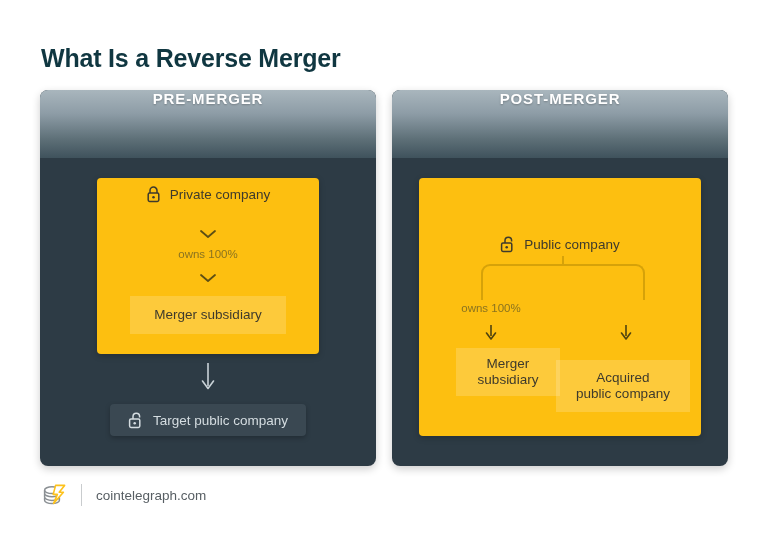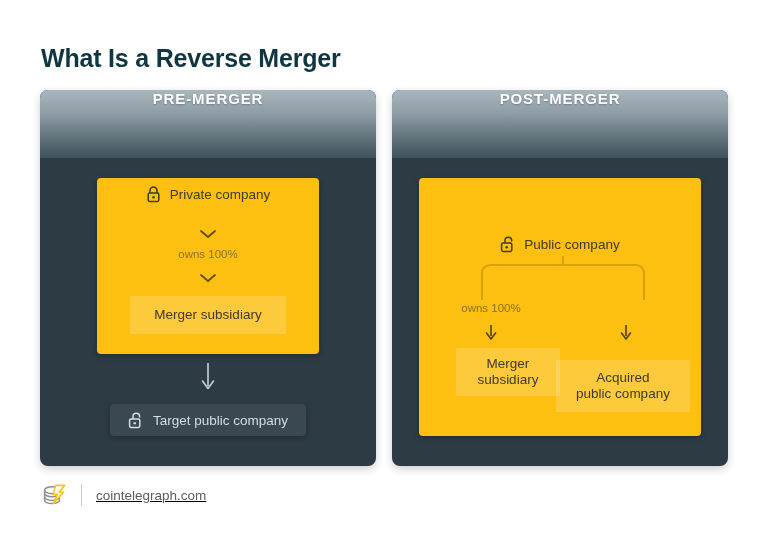--- a/index.html
+++ b/index.html
@@ -240,21 +240,20 @@
   }
 
   
   .footer {
     position: absolute;
     left: 41px;
     top: 482px;
     display: flex;
     align-items: center;
     gap: 14px;
-    text-decoration: underline;
   }
   .logo-mark {
     width: 26px;
     height: 26px;
     position: relative;
     flex: 0 0 auto;
   }
   .footer-divider {
     width: 1px;
     height: 22px;

